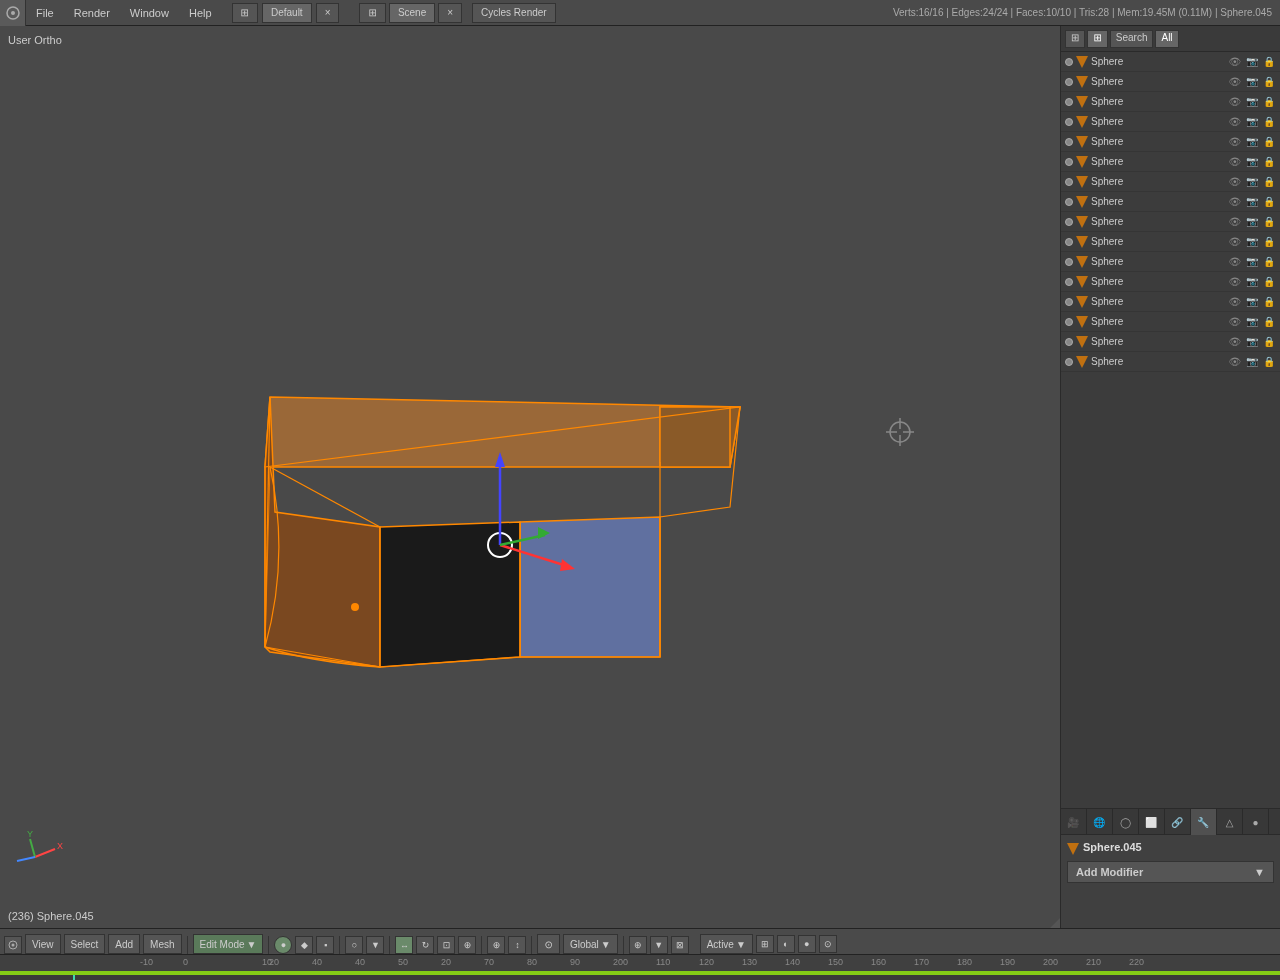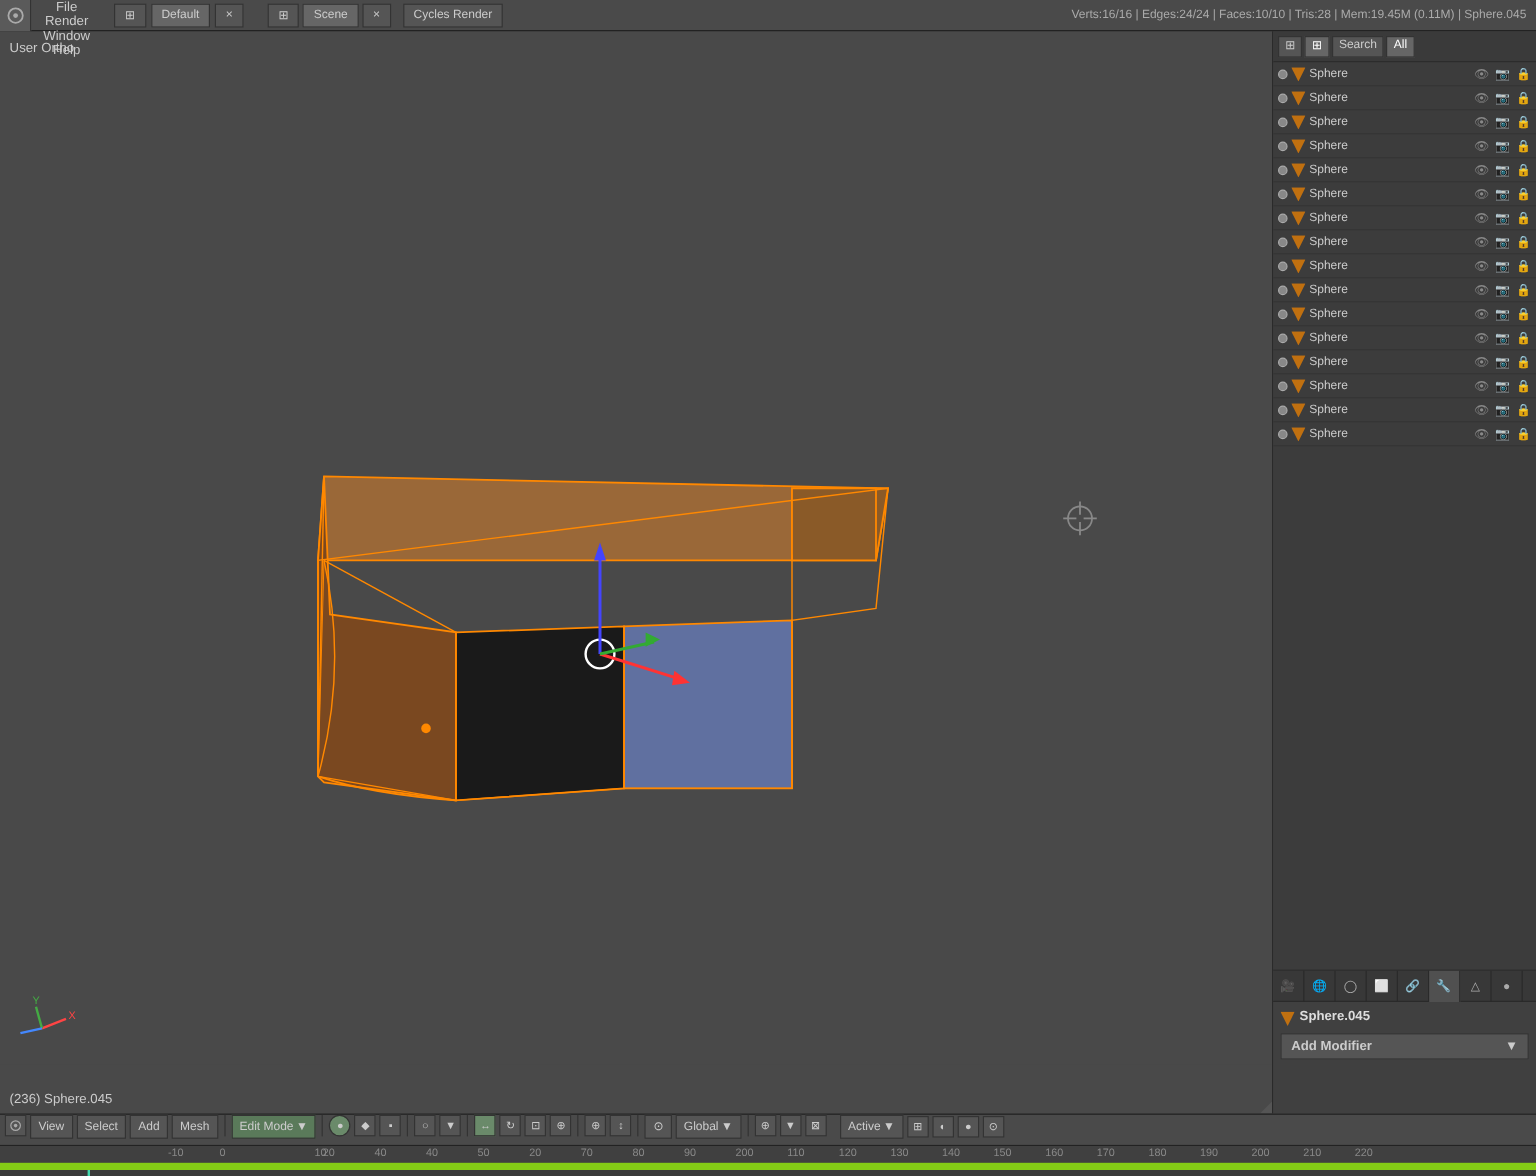--- a/index.html
+++ b/index.html
@@ -31,21 +31,20 @@
       background: #5a5a5a;
       display: flex;
       align-items: center;
       justify-content: center;
       border-right: 1px solid #333;
     }
     .top-menu-items {
       display: flex;
       align-items: center;
       height: 100%;
-      flex-direction: column;
     }
     .top-menu-item {
       padding: 0 10px;
       height: 100%;
       display: flex;
       align-items: center;
       cursor: pointer;
       font-size: 11px;
       color: #ccc;
     }
@@ -237,21 +236,21 @@
       justify-content: space-between;
       height: 22px;
     }
 
     
     #bottom-toolbar {
       height: 26px;
       background: #4a4a4a;
       border-top: 1px solid #222;
       display: flex;
-      align-items: flex-start;
+      align-items: flex-end;
       padding: 0 4px;
       gap: 3px;
       font-size: 10px;
       color: #ccc;
       position: relative;
       z-index: 100;
     }
 
     .toolbar-btn {
       background: #555;
@@ -292,21 +291,21 @@
     #timeline {
       height: 80px;
       background: #3a3a3a;
       border-top: 1px solid #222;
       position: relative;
     }
 
     .timeline-ruler {
       height: 20px;
       background: #404040;
-      border-bottom: 6px solid #84cc16;
+      border-bottom: 4px solid #84cc16;
       display: flex;
       align-items: flex-end;
       padding-bottom: 2px;
       padding-left: 70px;
       overflow: hidden;
     }
 
     .ruler-tick {
       font-size: 9px;
       color: #888;

